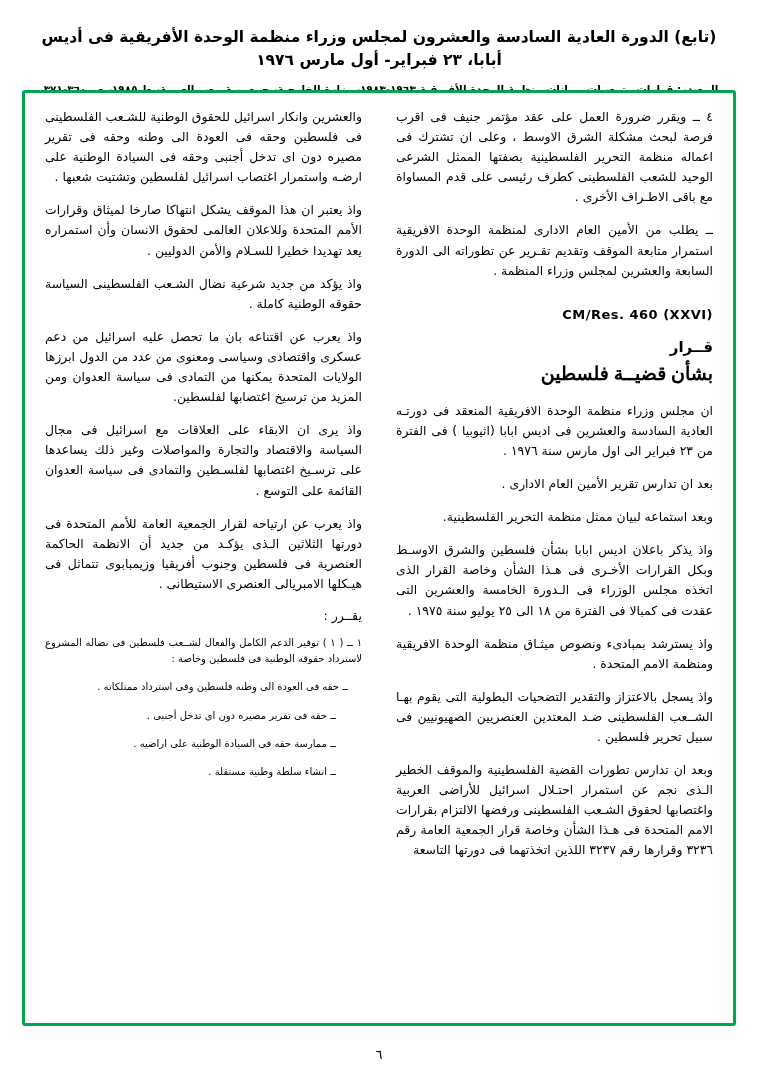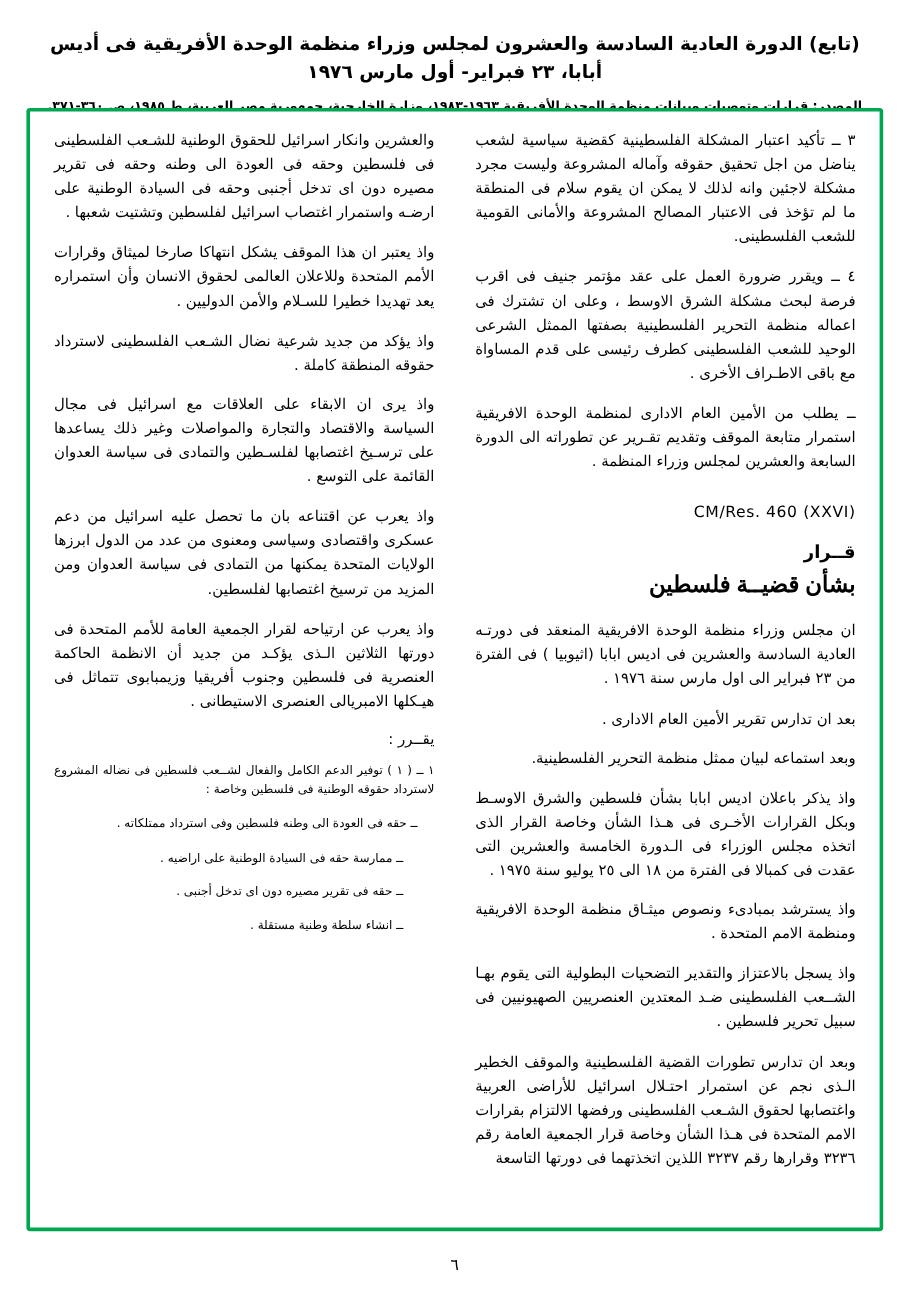--- a/index.html
+++ b/index.html
@@ -72,21 +72,21 @@
     margin: 0 0 13px 0;
     font-size: 12.4px;
     line-height: 1.62;
     direction: rtl;
     text-align: justify;
     text-align-last: right;
   }
   .res-id {
     margin: 26px 0 16px 0;
     font-size: 13px;
-    font-weight: normal;
+    font-weight: bold;
     direction: ltr;
     text-align: left;
     letter-spacing: 0.5px;
   }
   .res-heading {
     margin: 0 0 6px 0;
     font-size: 15px;
     font-weight: bold;
     text-align: left;
     letter-spacing: 3px;
@@ -140,52 +140,51 @@
 
   <div class="doc-header">
     <div class="doc-title">(تابع) الدورة العادية السادسة والعشرون لمجلس وزراء منظمة الوحدة الأفريقية فى أديس أبابا، ٢٣ فبراير- أول مارس ١٩٧٦</div>
     <div class="doc-source">المصدر: قرارات وتوصيات وبيانات منظمة الوحدة الأفريقية ١٩٦٣-١٩٨٣، وزارة الخارجية، جمهورية مصر العربية، ط ١٩٨٥، ص ٣٦٠-٣٧١.</div>
   </div>
 
   <div class="frame">
     <div class="columns">
 
       <div class="col">
-        <p class="para">٣ ــ تأكيد اعتبار المشكلة الفلسطينية كقضية سياسية لشعب يناضل من اجل تحقيق حقوقه وآماله المشروعة وليست مجرد مشكلة لاجئين وانه لذلك لا يمكن ان يقوم سلام فى المنطقة ما لم تؤخذ فى الاعتبار المصالح المشروعة والأمانى القومية للشعب الفلسطينى.</p>
         <p class="para">٤ ــ ويقرر ضرورة العمل على عقد مؤتمر جنيف فى اقرب فرصة لبحث مشكلة الشرق الاوسط ، وعلى ان تشترك فى اعماله منظمة التحرير الفلسطينية بصفتها الممثل الشرعى الوحيد للشعب الفلسطينى كطرف رئيسى على قدم المساواة مع باقى الاطـراف الأخرى .</p>
         <p class="para">ــ يطلب من الأمين العام الادارى لمنظمة الوحدة الافريقية استمرار متابعة الموقف وتقديم تقـرير عن تطوراته الى الدورة السابعة والعشرين لمجلس وزراء المنظمة .</p>
 
         <div class="res-id">CM/Res. 460 (XXVI)</div>
         <div class="res-heading">قــرار</div>
         <div class="res-subheading">بشأن قضيــة فلسطين</div>
 
         <p class="para">ان مجلس وزراء منظمة الوحدة الافريقية المنعقد فى دورتـه العادية السادسة والعشرين فى اديس ابابا (اثيوبيا ) فى الفترة من ٢٣ فبراير الى اول مارس سنة ١٩٧٦ .</p>
         <p class="para">بعد ان تدارس تقرير الأمين العام الادارى .</p>
         <p class="para">وبعد استماعه لبيان ممثل منظمة التحرير الفلسطينية.</p>
         <p class="para">واذ يذكر باعلان اديس ابابا بشأن فلسطين والشرق الاوسـط وبكل القرارات الأخـرى فى هـذا الشأن وخاصة القرار الذى اتخذه مجلس الوزراء فى الـدورة الخامسة والعشرين التى عقدت فى كمبالا فى الفترة من ١٨ الى ٢٥ يوليو سنة ١٩٧٥ .</p>
         <p class="para">واذ يسترشد بمبادىء ونصوص ميثـاق منظمة الوحدة الافريقية ومنظمة الامم المتحدة .</p>
         <p class="para">واذ يسجل بالاعتزاز والتقدير التضحيات البطولية التى يقوم بهـا الشــعب الفلسطينى ضـد المعتدين العنصريين الصهيونيين فى سبيل تحرير فلسطين .</p>
         <p class="para">وبعد ان تدارس تطورات القضية الفلسطينية والموقف الخطير الـذى نجم عن استمرار احتـلال اسرائيل للأراضى العربية واغتصابها لحقوق الشـعب الفلسطينى ورفضها الالتزام بقرارات الامم المتحدة فى هـذا الشأن وخاصة قرار الجمعية العامة رقم ٣٢٣٦ وقرارها رقم ٣٢٣٧ اللذين اتخذتهما فى دورتها التاسعة</p>
       </div>
 
       <div class="col">
         <p class="para">والعشرين وانكار اسرائيل للحقوق الوطنية للشـعب الفلسطينى فى فلسطين وحقه فى العودة الى وطنه وحقه فى تقرير مصيره دون اى تدخل أجنبى وحقه فى السيادة الوطنية على ارضـه واستمرار اغتصاب اسرائيل لفلسطين وتشتيت شعبها .</p>
         <p class="para">واذ يعتبر ان هذا الموقف يشكل انتهاكا صارخا لميثاق وقرارات الأمم المتحدة وللاعلان العالمى لحقوق الانسان وأن استمراره يعد تهديدا خطيرا للسـلام والأمن الدوليين .</p>
-        <p class="para">واذ يؤكد من جديد شرعية نضال الشـعب الفلسطينى لاسترداد حقوقه المنطقة كاملة .</p>
+        <p class="para">واذ يؤكد من جديد شرعية نضال الشـعب الفلسطينى السياسة حقوقه الوطنية كاملة .</p>
+        <p class="para">واذ يعرب عن اقتناعه بان ما تحصل عليه اسرائيل من دعم عسكرى واقتصادى وسياسى ومعنوى من عدد من الدول ابرزها الولايات المتحدة يمكنها من التمادى فى سياسة العدوان ومن المزيد من ترسيخ اغتصابها لفلسطين.</p>
         <p class="para">واذ يرى ان الابقاء على العلاقات مع اسرائيل فى مجال السياسة والاقتصاد والتجارة والمواصلات وغير ذلك يساعدها على ترسـيخ اغتصابها لفلسـطين والتمادى فى سياسة العدوان القائمة على التوسع .</p>
-        <p class="para">واذ يعرب عن اقتناعه بان ما تحصل عليه اسرائيل من دعم عسكرى واقتصادى وسياسى ومعنوى من عدد من الدول ابرزها الولايات المتحدة يمكنها من التمادى فى سياسة العدوان ومن المزيد من ترسيخ اغتصابها لفلسطين.</p>
         <p class="para">واذ يعرب عن ارتياحه لقرار الجمعية العامة للأمم المتحدة فى دورتها الثلاثين الـذى يؤكـد من جديد أن الانظمة الحاكمة العنصرية فى فلسطين وجنوب أفريقيا وزيمبابوى تتماثل فى هيـكلها الامبريالى العنصرى الاستيطانى .</p>
 
         <div class="decides">يقــرر :</div>
 
         <ul class="items">
           <li>١ ــ ( ١ ) توفير الدعم الكامل والفعال لشــعب فلسطين فى نضاله المشروع لاسترداد حقوقه الوطنية فى فلسطين وخاصة :</li>
           <li class="sub">ــ حقه فى العودة الى وطنه فلسطين وفى استرداد ممتلكاته .</li>
+          <li class="subcont">ــ حقه فى تقرير مصيره دون اى تدخل أجنبى .</li>
           <li class="subcont">ــ ممارسة حقه فى السيادة الوطنية على اراضيه .</li>
-          <li class="subcont">ــ حقه فى تقرير مصيره دون اى تدخل أجنبى .</li>
           <li class="subcont">ــ انشاء سلطة وطنية مستقلة .</li>
         </ul>
       </div>
 
     </div>
   </div>
 
   <div class="page-number">٦</div>
 
 </div>

